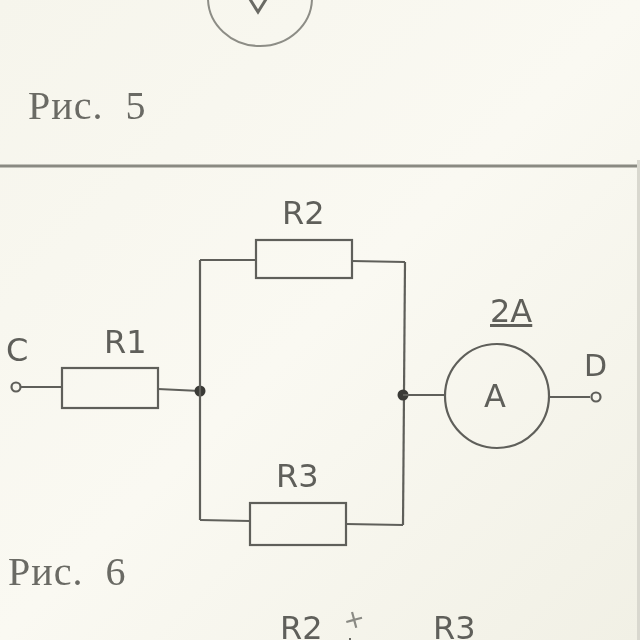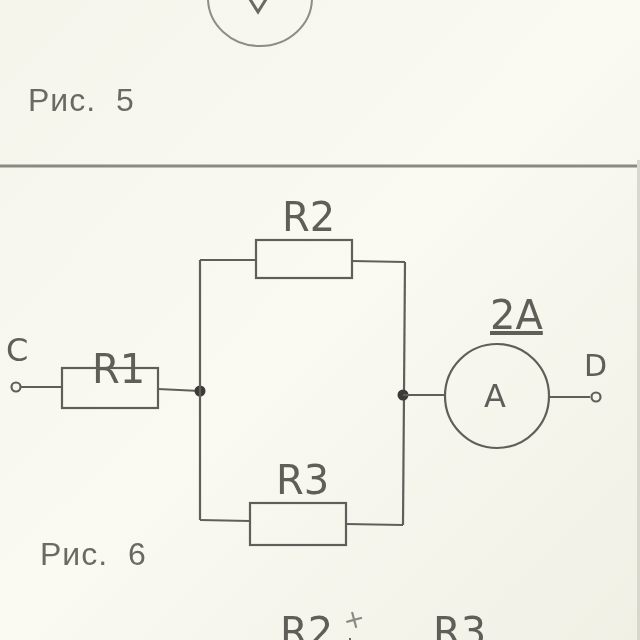--- a/index.html
+++ b/index.html
@@ -9,30 +9,30 @@
       position: relative;
       font-family: "DejaVu Sans", sans-serif;
     }
     .page {
       position: absolute; inset: 0;
       background: linear-gradient(135deg, #f6f5ec 0%, #faf9f2 50%, #f1f0e5 100%);
     }
     svg.diagram { position: absolute; left: 0; top: 0; }
     .caption {
       position: absolute;
-      font-family: Liberation Sans, sans-serif;
+      font-family: Liberation Serif, serif;
       color: #6a6a64;
-      font-size: 32px;
+      font-size: 40px;
       letter-spacing: 1px;
     }
     .label {
       position: absolute;
       font-family: "DejaVu Sans", sans-serif;
       color: #5f5f5a;
-      font-size: 40px;
+      font-size: 32px;
       line-height: 1;
     }
     .right-edge {
       position: absolute; right: 0; top: 160px; width: 3px; height: 480px;
       background: #d9d8cf;
     }
   </style>
 </head>
 <body>
 
@@ -82,26 +82,26 @@
     </g>
 
     <g fill="none" stroke="#6a6a64" stroke-width="2">
       <line x1="350" y1="640" x2="350" y2="638"></line>
     </g>
   </svg>
 
   <div class="caption" style="left:28px; top:82px; white-space:pre;">Рис.  5</div>
 
   <div class="label" style="left:6px; top:334px; font-size:32px;">C</div>
-  <div class="label" style="left:92px; top:326px;margin-top:23px;">R1</div>
+  <div class="label" style="left:104px; top:326px;">R1</div>
   <div class="label" style="left:282px; top:197px;">R2</div>
   <div class="label" style="left:276px; top:460px;">R3</div>
   <div class="label" style="left:490px; top:295px;text-decoration:underline;">2A</div>
   <div class="label" style="left:484px; top:380px; font-size:32px;">A</div>
   <div class="label" style="left:584px; top:351px; font-size:30px;">D</div>
-  <div class="caption" style="left:8px; top:536px; white-space:pre;margin-left:32px;">Рис.  6</div>
+  <div class="caption" style="left:8px; top:548px; white-space:pre;">Рис.  6</div>
 
   <div class="label" style="left:280px; top:612px;">R2</div>
   <div class="label" style="left:343px; top:606px; font-size:26px; color:#8a8a84; transform:rotate(-15deg);">+</div>
   <div class="label" style="left:433px; top:612px;">R3</div>
 
   <div class="right-edge"></div>
 </div>
 
 </body></html>

